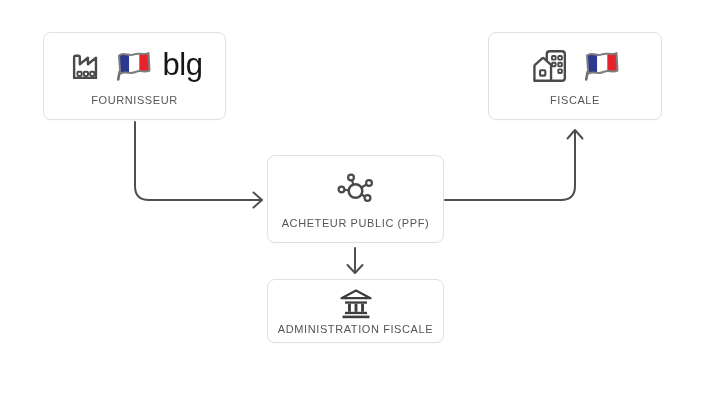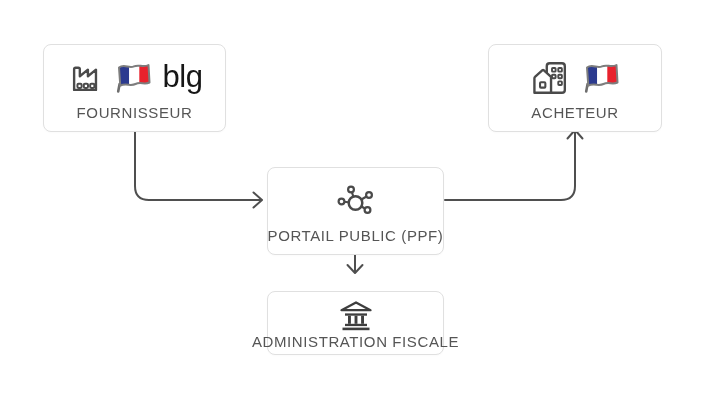--- a/index.html
+++ b/index.html
@@ -5,25 +5,24 @@
   html,body{margin:0;padding:0;background:#ffffff;}
   .stage{
     position:relative;width:711px;height:400px;background:#ffffff;overflow:hidden;
     font-family:"Liberation Sans",sans-serif;
   }
   .edges{position:absolute;left:0;top:0;pointer-events:none;}
   .node{
     position:absolute;background:#ffffff;border:1px solid #e0e0e0;border-radius:8px;
     box-sizing:border-box;display:flex;flex-direction:column;align-items:center;
     box-shadow:0 1px 2px rgba(0,0,0,0.02);
-    margin-top:12px;
   }
   .icons{flex:1;display:flex;align-items:center;justify-content:center;gap:11px;padding-top:4px;}
   .node-label{
-    font-size:15px;line-height:11px;letter-spacing:0.6px;color:#555555;
+    font-size:11px;line-height:11px;letter-spacing:0.6px;color:#555555;
     margin-bottom:13px;white-space:nowrap;
   }
   .logo-text{
     font-size:31px;line-height:1;color:#161616;letter-spacing:-0.5px;margin-top:-3px;
   }
   svg{display:block;}
 </style>
 </head>
 <body>
 
@@ -110,42 +109,42 @@
           </defs>
           <g clip-path="url(#flagclip2)">
             <rect x="0" y="0" width="13.2" height="34" fill="#2b3a8f"></rect>
             <rect x="13.2" y="0" width="10.1" height="34" fill="#ffffff"></rect>
             <rect x="23.3" y="0" width="12.7" height="34" fill="#e8222d"></rect>
           </g>
           <path d="M3 6.5 C8.5 2.5 13 8 18 5.4 C22.5 3.1 27.5 6.8 32.5 4 L33.5 21.5 C28.5 24 24.5 20.5 19.5 23 C14.5 25.6 10 21.8 4.3 24.7 Z" fill="none" stroke="#7d7d7d" stroke-width="2" stroke-linejoin="round"></path>
         </svg>
       </span>
     </div>
-    <div class="node-label">ACHETEUR</div>
+    <div class="node-label">FISCALE</div>
   </div>
 
   <div class="node" style="left:267px;top:155px;width:177px;height:88px">
     <div class="icons">
       <span>
         <svg width="40" height="40" viewBox="0 0 40 40">
           <g stroke="#4a4a4a" stroke-width="2.2" fill="none" stroke-linecap="round">
             <path d="M19.5 22 L15 8.5"></path>
             <path d="M19.5 22 L5.5 20.5"></path>
             <path d="M19.5 22 L33 14"></path>
             <path d="M19.5 22 L31.5 29"></path>
             <circle cx="19.5" cy="22" r="6.8" fill="#ffffff" stroke-width="2.5"></circle>
             <circle cx="15" cy="8.5" r="2.9" fill="#ffffff"></circle>
             <circle cx="5.5" cy="20.5" r="2.9" fill="#ffffff"></circle>
             <circle cx="33" cy="14" r="2.9" fill="#ffffff"></circle>
             <circle cx="31.5" cy="29" r="2.9" fill="#ffffff"></circle>
           </g>
         </svg>
       </span>
     </div>
-    <div class="node-label">PORTAIL PUBLIC (PPF)</div>
+    <div class="node-label">ACHETEUR PUBLIC (PPF)</div>
   </div>
 
   <div class="node" style="left:267px;top:279px;width:177px;height:64px">
     <div class="icons">
       <span>
         <svg width="40" height="40" viewBox="0 0 40 40">
           <path d="M20 6.5 L34.5 14.2 H5.5 Z" fill="none" stroke="#3e3e3e" stroke-width="2.3" stroke-linejoin="round"></path>
           <g fill="#3e3e3e">
             <rect x="9" y="17.4" width="22" height="2.3"></rect>
             <rect x="12" y="19.7" width="2.9" height="8.1"></rect>

